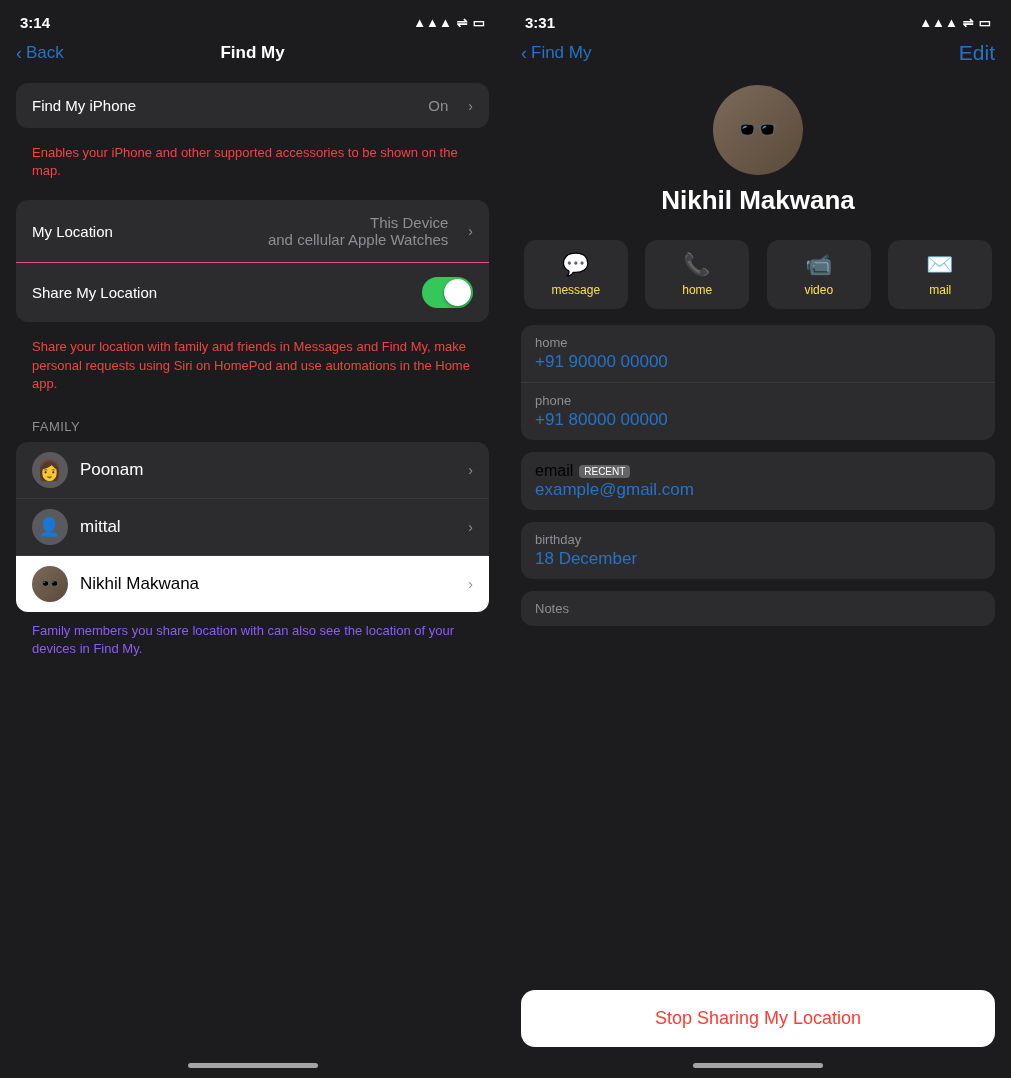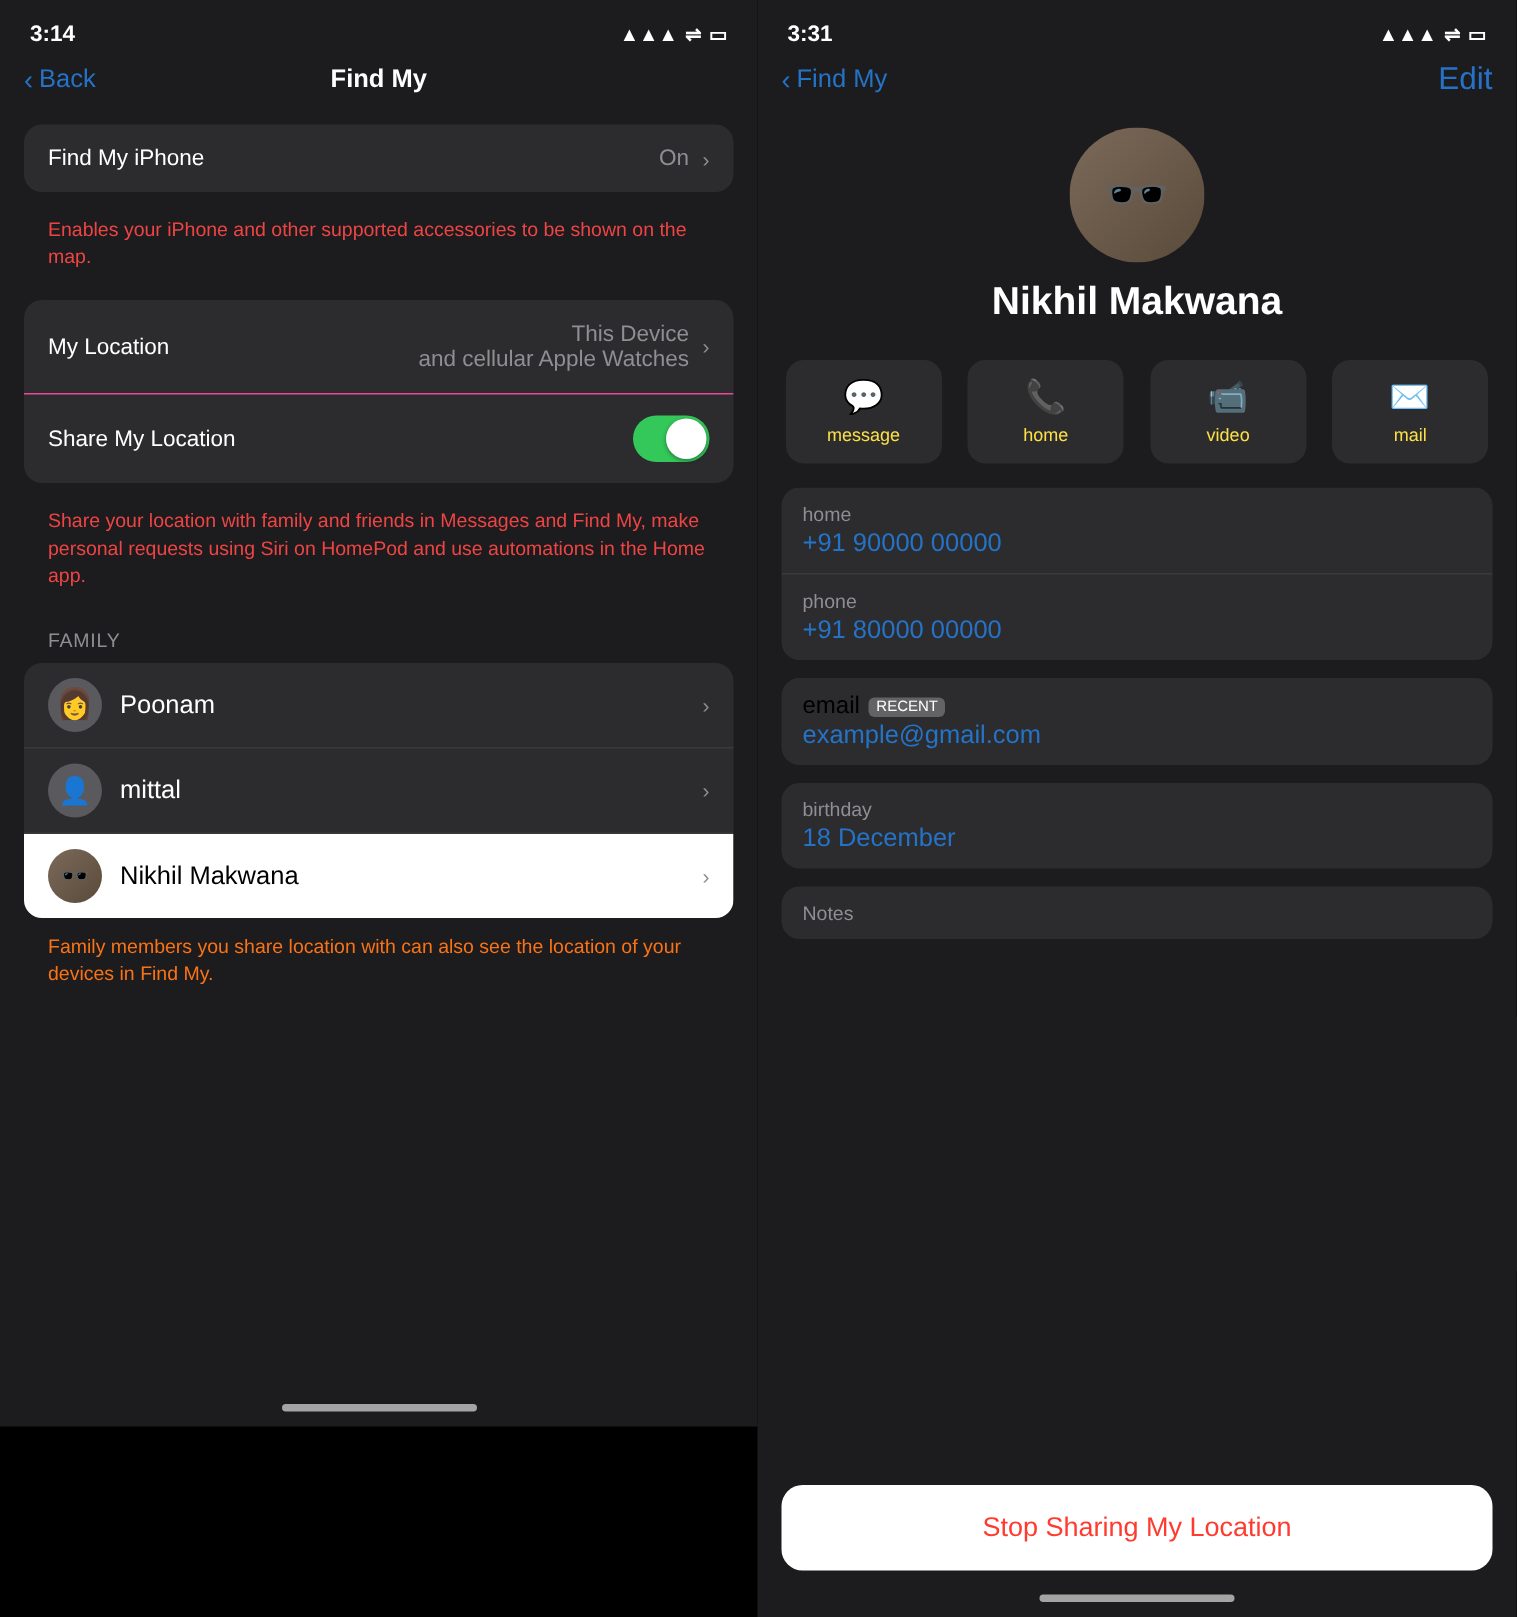--- a/index.html
+++ b/index.html
@@ -8,21 +8,21 @@
       height: 1078px;
       display: flex;
       font-family: -apple-system, 'SF Pro Text', 'Helvetica Neue', sans-serif;
       background: #000;
       overflow: hidden;
     }
 
     
     .left-panel {
       width: 505px;
-      height: 951px;
+      height: 1078px;
       background: #1c1c1e;
       position: relative;
       overflow: hidden;
     }
 
     .left-panel .status-bar {
       display: flex;
       justify-content: space-between;
       align-items: center;
       padding: 14px 20px 6px;
@@ -82,21 +82,21 @@
     }
 
     .settings-row .label {
       font-size: 15px;
       color: #fff;
     }
 
     .settings-row .value {
       display: flex;
       align-items: center;
-      gap: 9px;
+      gap: 20px;
       color: #8e8e93;
       font-size: 15px;
     }
 
     .chevron {
       color: #8e8e93;
       font-size: 14px;
     }
 
     
@@ -174,21 +174,21 @@
       justify-content: center;
     }
 
     .family-row .name {
       flex: 1;
       font-size: 17px;
       color: #fff;
     }
 
     .family-footer {
-      color: #f97316;
+      color: #8b5cf6;
       font-size: 13px;
       padding: 10px 32px 20px;
       line-height: 1.4;
     }
 
     .home-indicator-left {
       position: absolute;
       bottom: 10px;
       left: 50%;
       transform: translateX(-50%);

